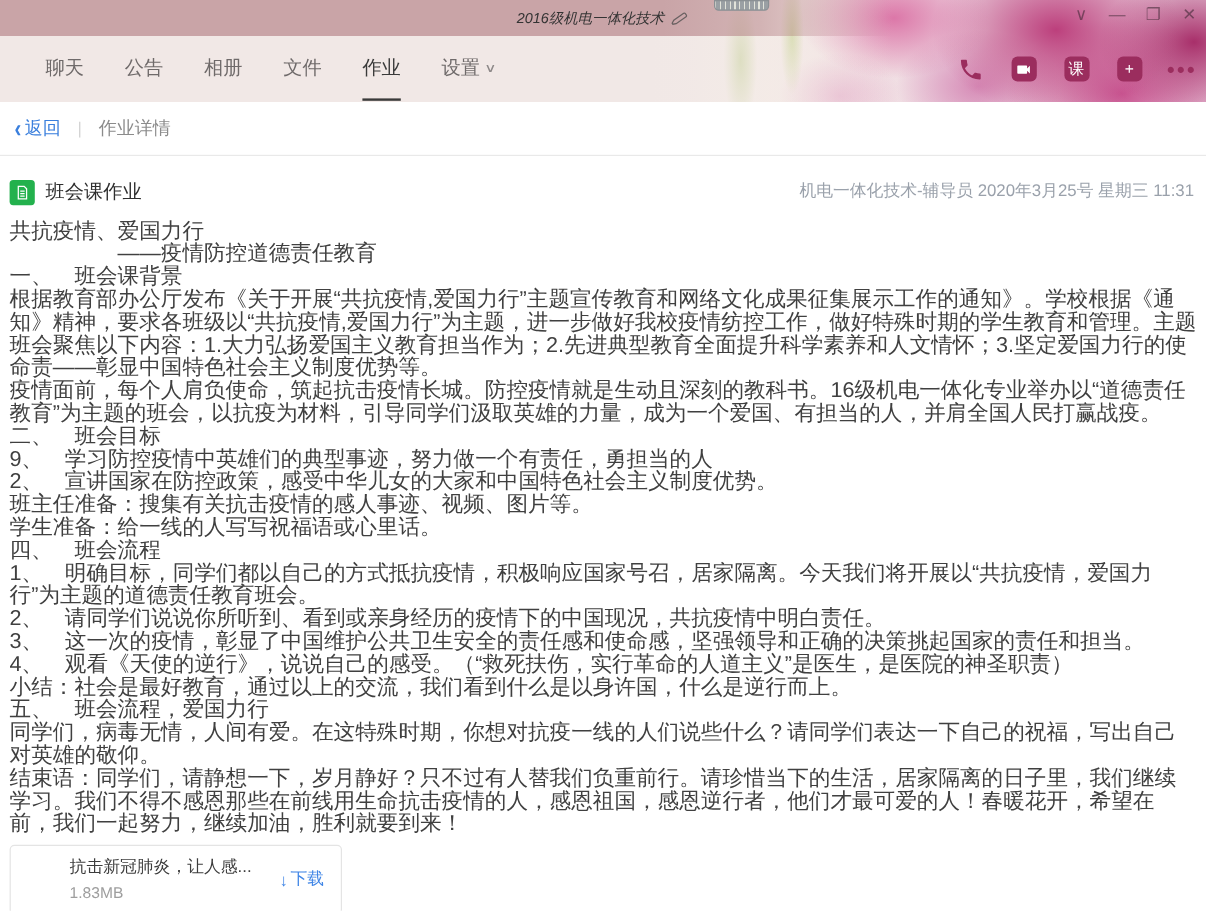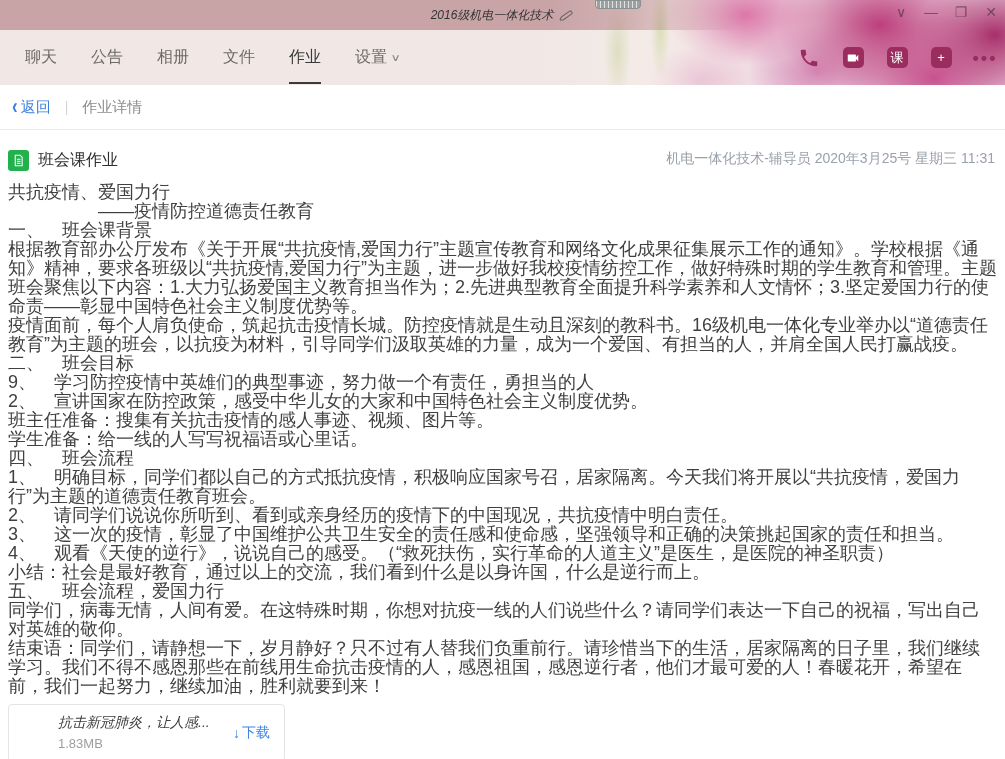--- a/index.html
+++ b/index.html
@@ -34,21 +34,21 @@
     background-image:repeating-linear-gradient(90deg, rgba(255,255,240,.7) 0 1px, transparent 1px 4px);
   }
   .win-controls { position:absolute; top:4px; right:6px; display:flex; gap:14px;
     color:rgba(55,35,45,.55); font-size:14px; }
   .win-controls span { cursor:default; width:16px; text-align:center; }
 
   
   .nav { position:absolute; top:30px; left:0; width:100%; height:55px;
     background:linear-gradient(90deg,#f1e8e6 0%,#f1e8e6 54%,rgba(241,232,230,.6) 63%,rgba(241,232,230,0) 74%);
     display:flex; align-items:center; }
-  .tabs { display:flex; align-items:center; height:100%; padding-left:8px; }
+  .tabs { display:flex; align-items:center; height:100%; padding-left:21px; }
   .tab { position:relative; height:100%; display:flex; align-items:center;
     padding:0 0; margin:0 17px; font-size:16px; color:#6f6a6a; cursor:pointer; white-space:nowrap; }
   .tab.active { color:#3a3a3a; }
   .tab.active::after { content:""; position:absolute; left:0; right:0; bottom:1px;
     height:2px; background:#3a3a3a; }
   .tab .chev { font-size:10px; color:#8d8888; margin-left:5px; transform:scaleX(1.4); }
 
   .nav-actions { position:absolute; right:8px; top:30px; height:55px;
     display:flex; align-items:center; gap:20px; }
   .act { width:24px; height:24px; display:flex; align-items:center; justify-content:center; cursor:pointer; }
@@ -74,21 +74,21 @@
   .assign-meta { margin-left:auto; font-size:14px; color:#9aa1ab; padding-right:2px; }
 
   .body-text { margin-top:12px; padding:0 0 0 0; font-size:18px; line-height:19px; color:#404040; }
   .body-text .line { min-height:19px; word-break:break-all; }
 
   
   .attachments { margin-top:8px; }
   .att-card { width:277px; height:58px; border:1px solid #e4e4e4; border-radius:4px;
     margin-bottom:10px; position:relative; background:#fff; cursor:pointer; }
   .att-name { position:absolute; left:49px; top:9px; width:180px; font-size:14px; color:#3d3d3d;
-    white-space:nowrap; overflow:hidden;font-style:italic; }
+    white-space:nowrap; overflow:hidden; }
   .att-size { position:absolute; left:49px; top:31px; font-size:13px; color:#9e9e9e; }
   .att-dl { position:absolute; right:14px; top:19px; display:flex; align-items:center; gap:2px;
     color:#3f85e6; font-size:14px; cursor:pointer; }
   .dl-arrow { font-weight:bold; font-size:14px; }
 </style>
 </head>
 <body>
 
 <div class="app">
 

